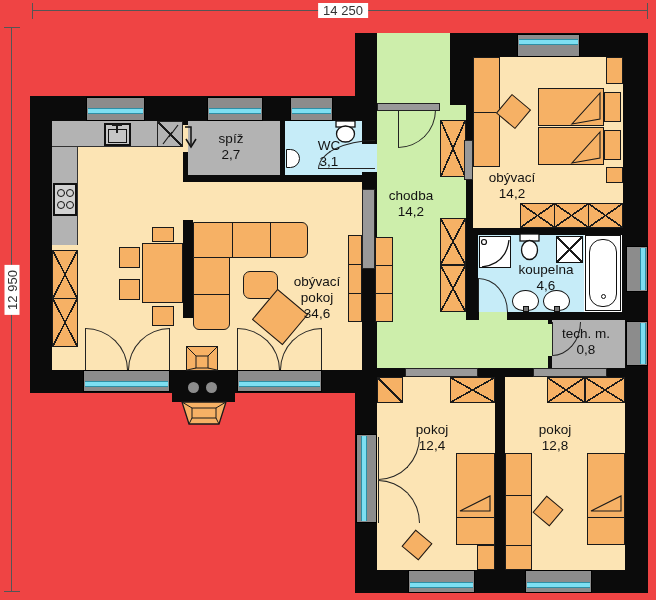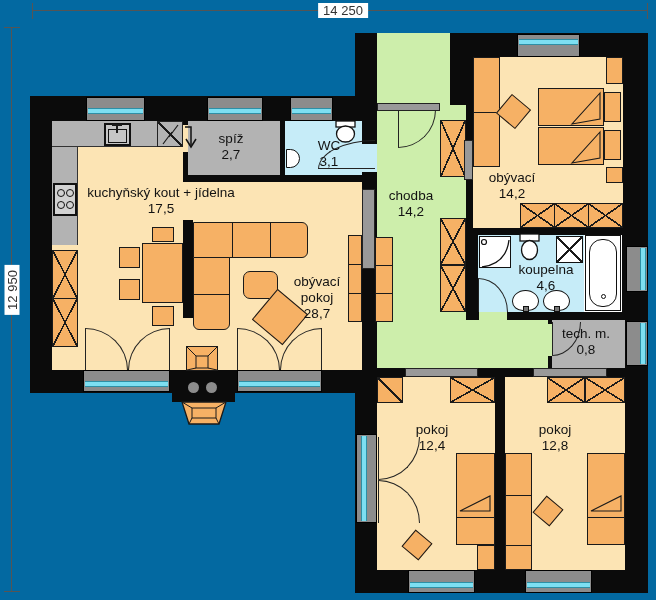--- a/index.html
+++ b/index.html
@@ -1,16 +1,16 @@
 <!DOCTYPE html>
 <html><head>
 <meta charset="utf-8">
 <style>
   html,body{margin:0;padding:0;background:#fff}
-  #canvas{position:relative;width:656px;height:600px;background:#0369a1;overflow:hidden;
+  #canvas{position:relative;width:656px;height:600px;background:#ef4444;overflow:hidden;
           font-family:"Liberation Sans",sans-serif}
   .abs{position:absolute;box-sizing:border-box}
   .wall{background:#0b0b0b}
   .floor-warm{background:#fce4b4}
   .floor-green{background:#cdeeab}
   .floor-cyan{background:#c6ecf8}
   .floor-gray{background:#b3b3b3}
   .fixt{background:#ffffff;border:1.5px solid #111}
   .fur{background:#f6b165;border:1px solid #1a1a1a}
   .fur2{background:#f6b165;border:1.5px solid #1a1a1a}
@@ -242,35 +242,31 @@
     <path d="M163,144 L172,132 M169,137 L178,125" stroke="#1a1a1a" stroke-width="1.2" fill="none"></path>
 
     <g fill="#f6b165" stroke="#1a1a1a" stroke-width="1.1">
       <polygon points="600,93 572,124 600,119"></polygon>
       <polygon points="600,132 572,163 600,158"></polygon>
       <polygon points="460,511 490,496 490,511"></polygon>
       <polygon points="591,511 621,496 621,511"></polygon>
     </g>
   </svg>
 
-  <div class="lbl" style="left:161px;top:185px">
-    <div>kuchyňský kout + jídelna</div>
-    <div>17,5</div>
-  </div>
   <div class="lbl" style="left:231px;top:131px">
     <div>spíž</div>
     <div>2,7</div>
   </div>
   <div class="lbl" style="left:329px;top:138px">
     <div>WC</div>
     <div>3,1</div>
   </div>
   <div class="lbl" style="left:317px;top:274px;width:70px">
     <div class="wrap">obývací pokoj</div>
-    <div>28,7</div>
+    <div>34,6</div>
   </div>
   <div class="lbl" style="left:411px;top:188px">
     <div>chodba</div>
     <div>14,2</div>
   </div>
   <div class="lbl" style="left:512px;top:170px">
     <div>obývací</div>
     <div>14,2</div>
   </div>
   <div class="lbl" style="left:546px;top:262px">

